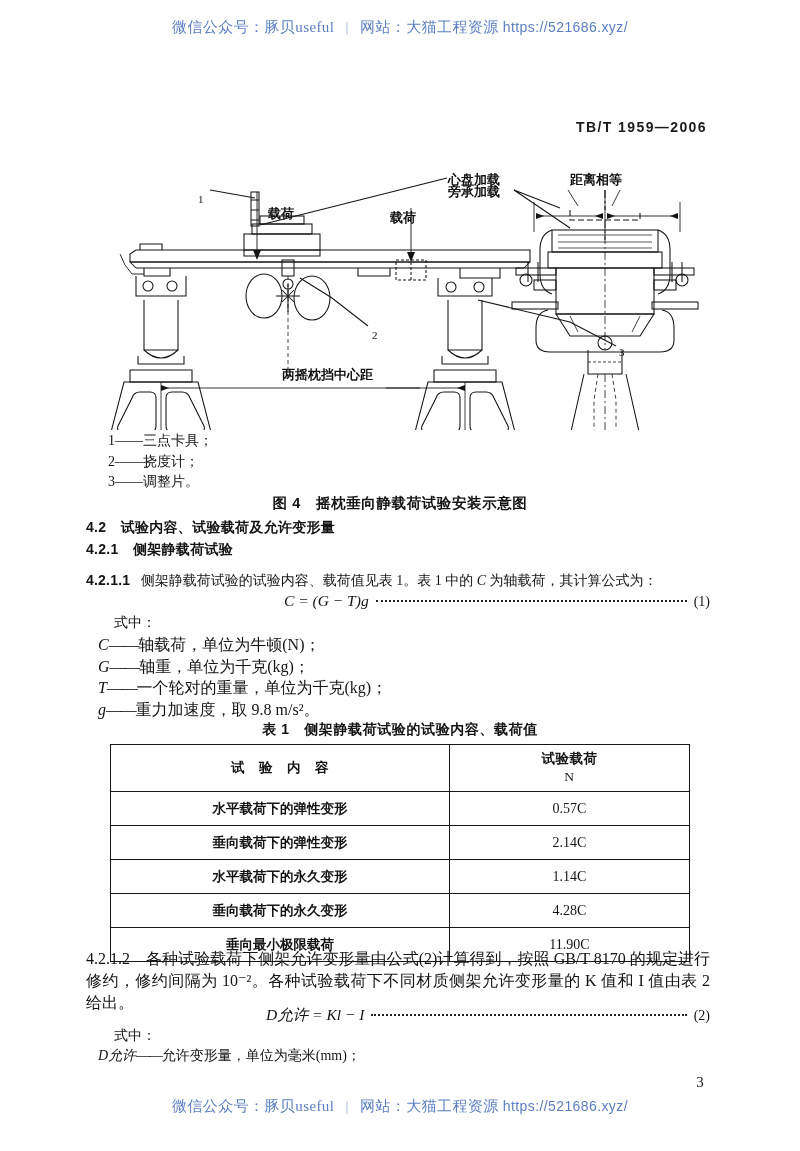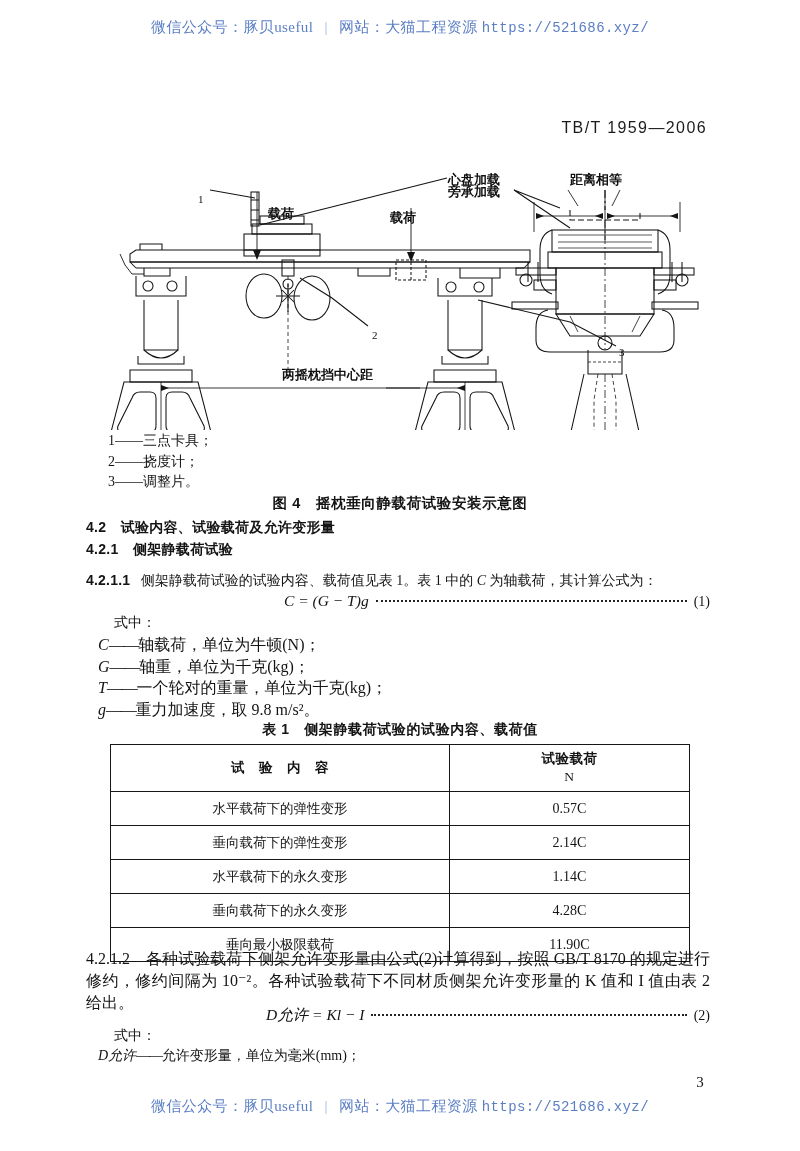--- a/index.html
+++ b/index.html
@@ -25,34 +25,34 @@
     color: #5b7fc4;
     font-size: 15px;
     letter-spacing: 0.4px;
     white-space: nowrap;
   }
   .watermark .wm-sep {
     color: #9db3d8;
     padding: 0 7px;
   }
   .watermark .wm-url {
-    font-family: Liberation Mono, monospace;
+    font-family: Liberation Sans, sans-serif;
     font-size: 14px;
   }
   #wm-top { top: 18px; }
   #wm-bottom { top: 1097px; }
 
   
   #std-number {
     position: absolute;
     right: 93px;
     top: 119px;
     font-family: "Liberation Sans", "DejaVu Sans", sans-serif;
-    font-weight: normal;
-    font-size: 16px;
+    font-weight: bold;
+    font-size: 14px;
     letter-spacing: 1.4px;
     color: #1b1b1b;
   }
 
   
   #figure-area {
     position: absolute;
     left: 100px;
     top: 150px;
     width: 610px;
@@ -209,21 +209,21 @@
     font-family: "Liberation Sans", "DejaVu Sans", sans-serif;
   }
   #table-1 th {
     height: 44px;
     font-weight: bold;
     letter-spacing: 0.5px;
     line-height: 1.35;
   }
   #table-1 td {
     height: 31px;
-    font-weight: normal;
+    font-weight: bold;
   }
   #table-1 td.val {
     font-family: "Liberation Serif", "DejaVu Serif", serif;
     font-weight: normal;
     font-size: 14px;
   }
   #table-1 th.col-a { width: 58%; }
   #table-1 .unit { font-family: "Liberation Serif","DejaVu Serif",serif; font-weight: normal; }
 
   #para-4212 {

